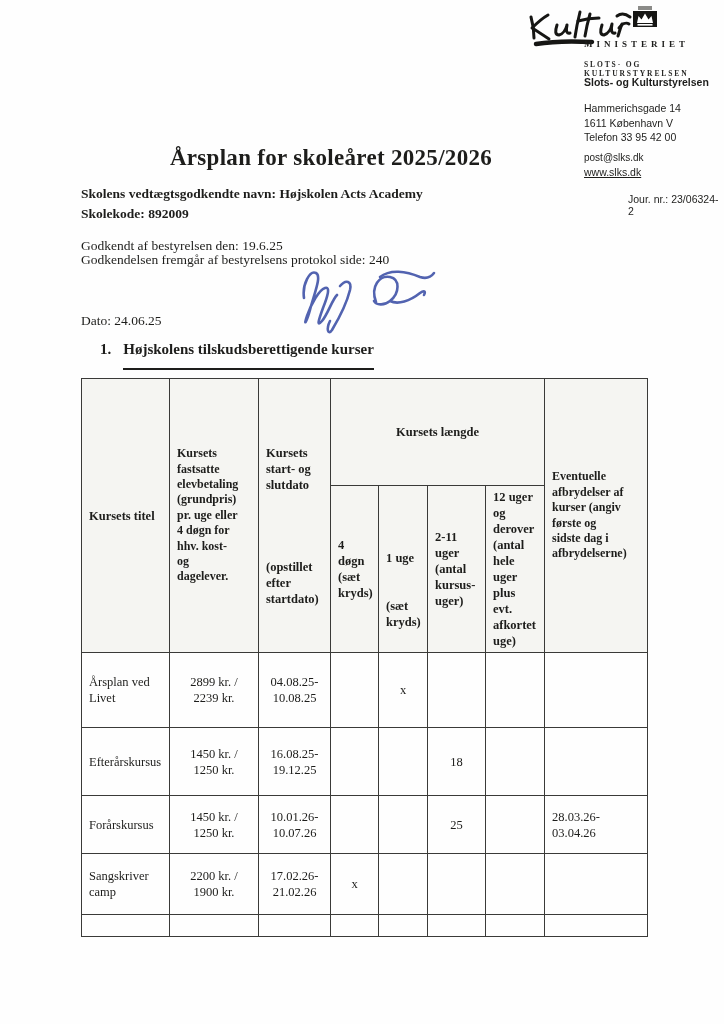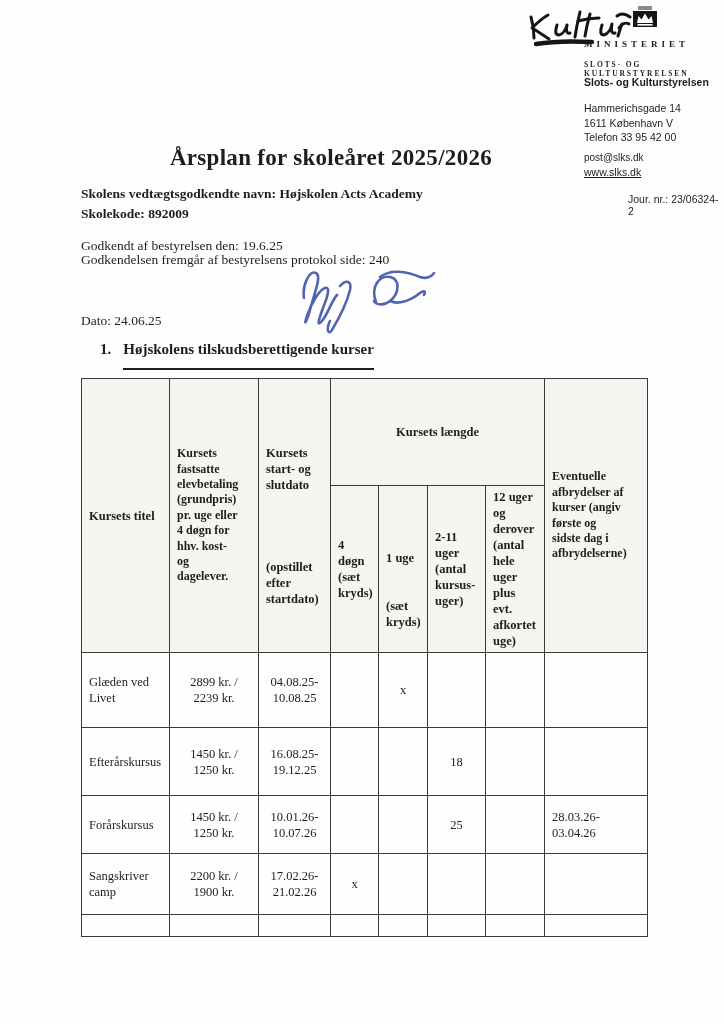--- a/index.html
+++ b/index.html
@@ -228,21 +228,21 @@
 (antal
 hele
 uger
 plus
 evt.
 afkortet
 uge)</td>
       </tr>
 
       <tr class="r1">
-        <td class="c-title pre">Glæden ved
+        <td class="c-title pre">Årsplan ved
 Livet</td>
         <td class="c-price pre">2899 kr. /
 2239 kr.</td>
         <td class="c-dates pre">04.08.25-
 10.08.25</td>
         <td class="c-mark"></td>
         <td class="c-mark">x</td>
         <td class="c-mark"></td>
         <td class="c-mark"></td>
         <td class="c-int pre"></td>

